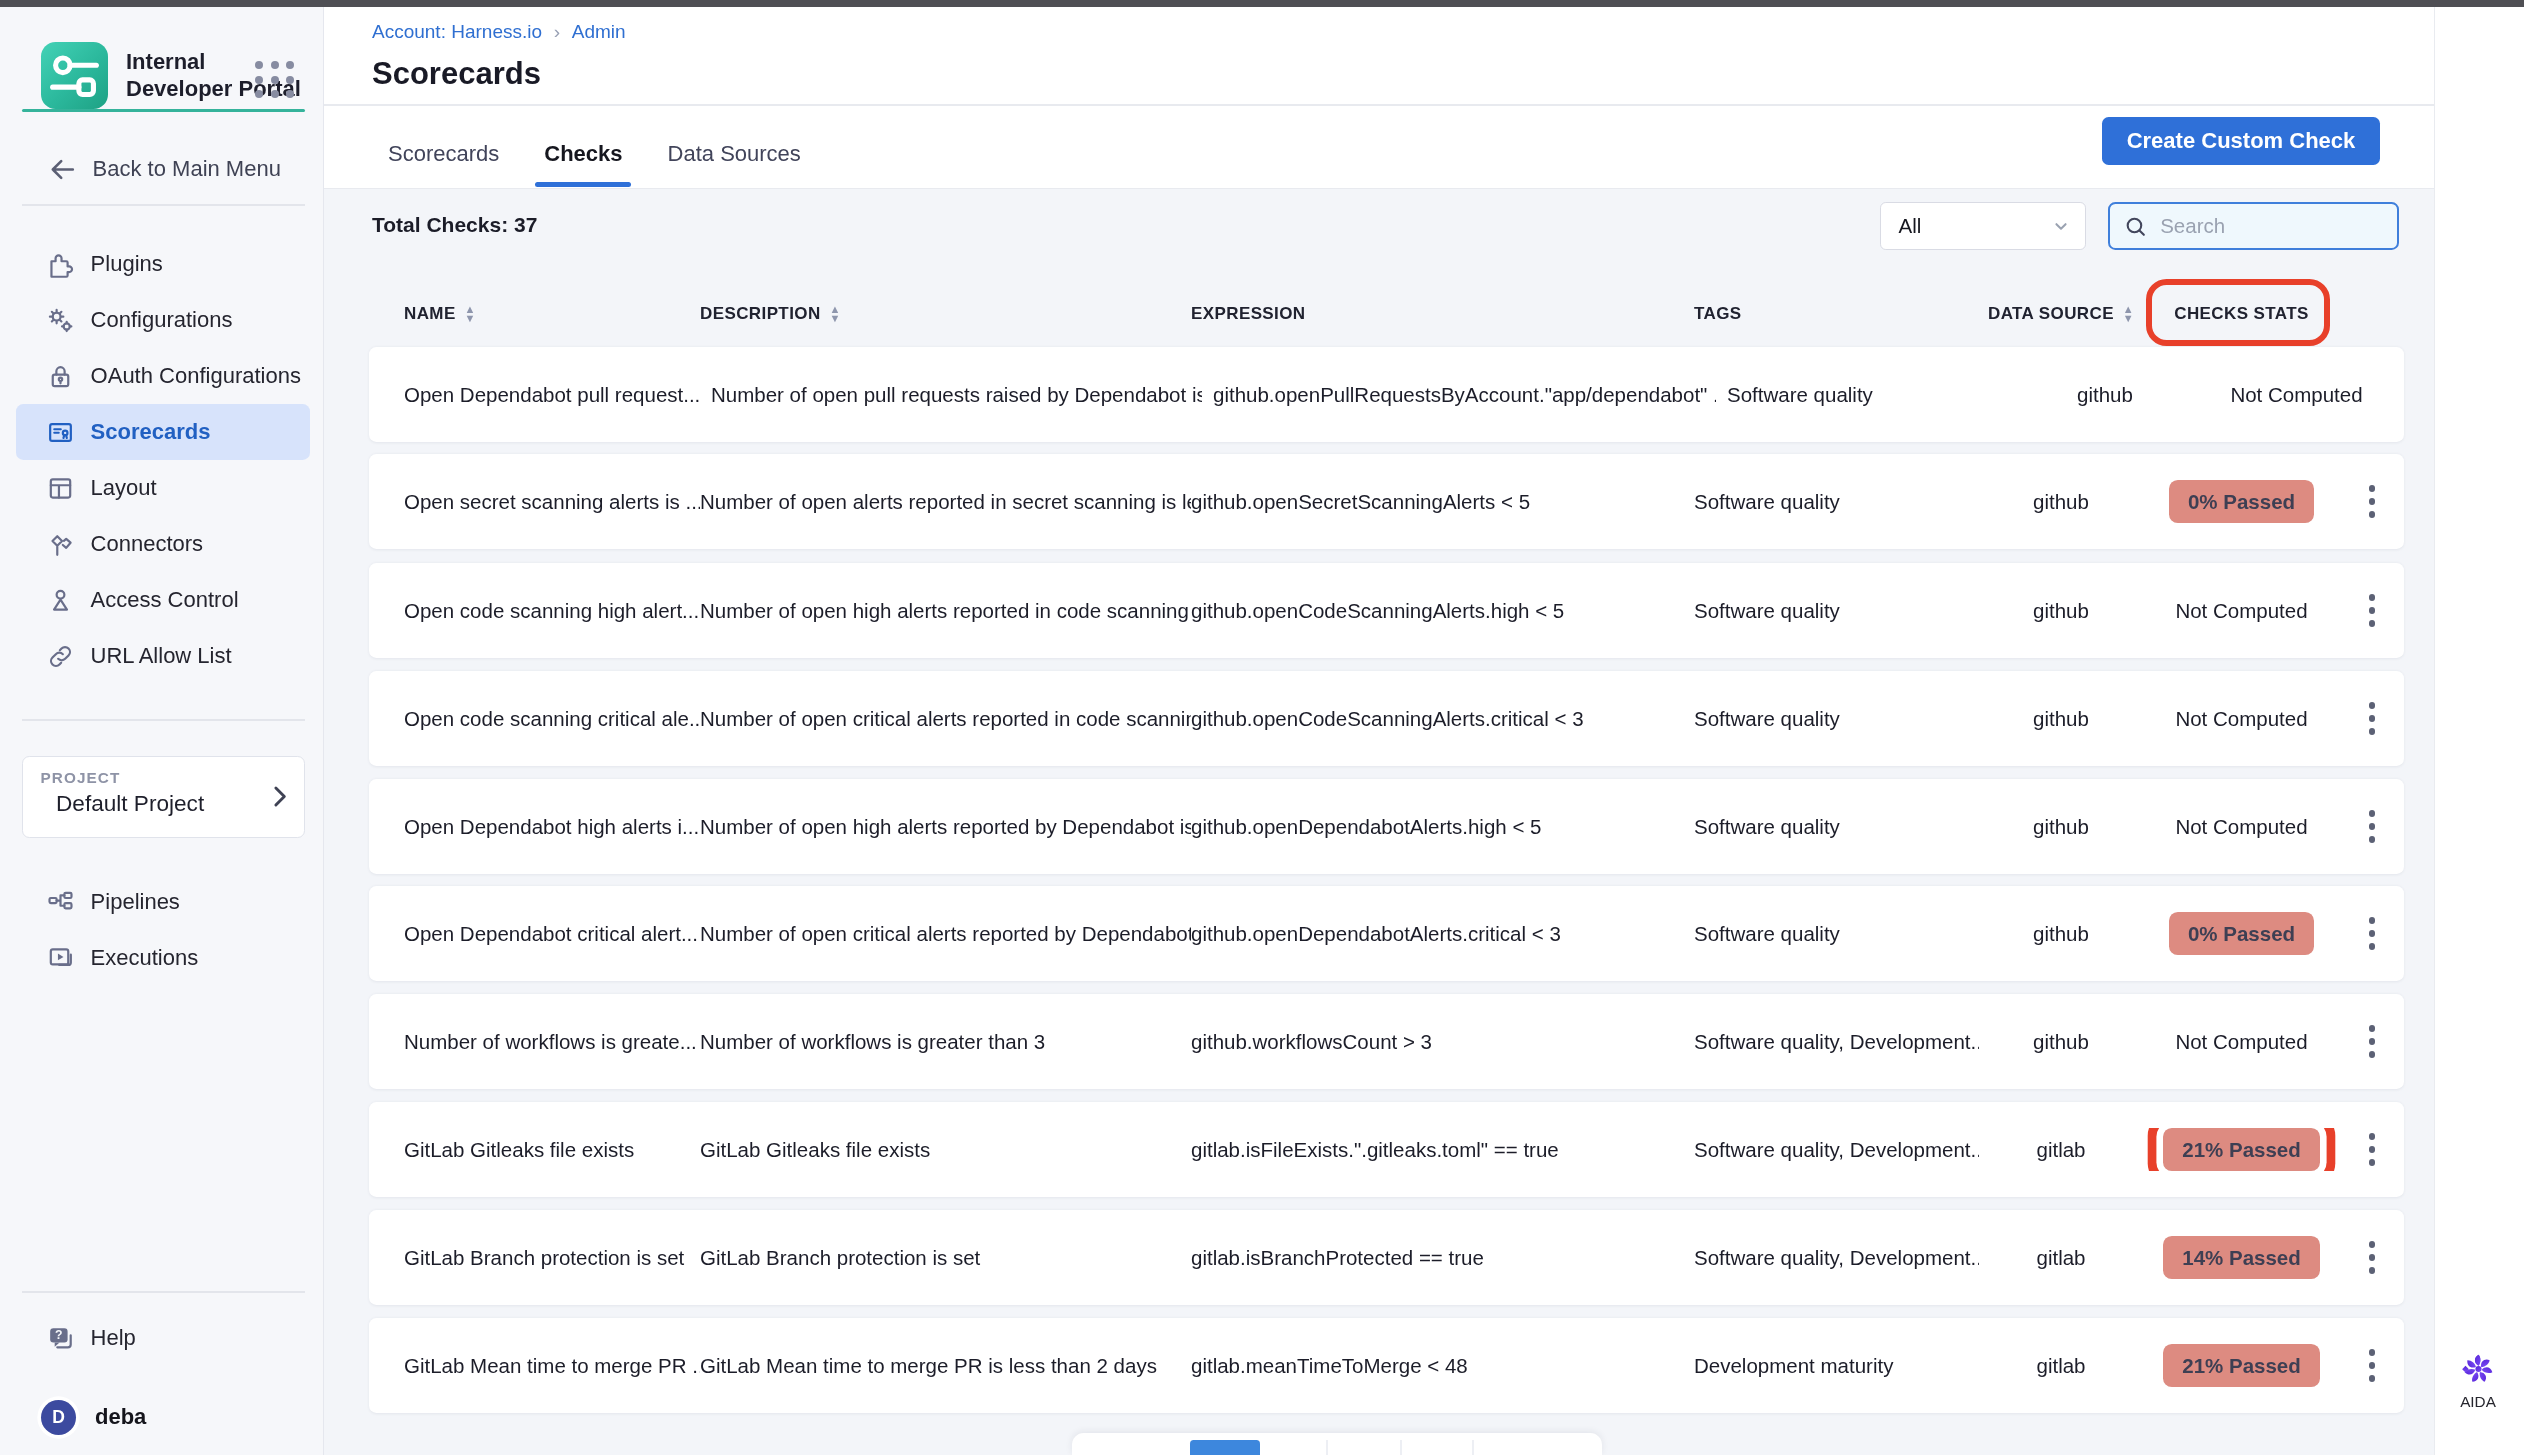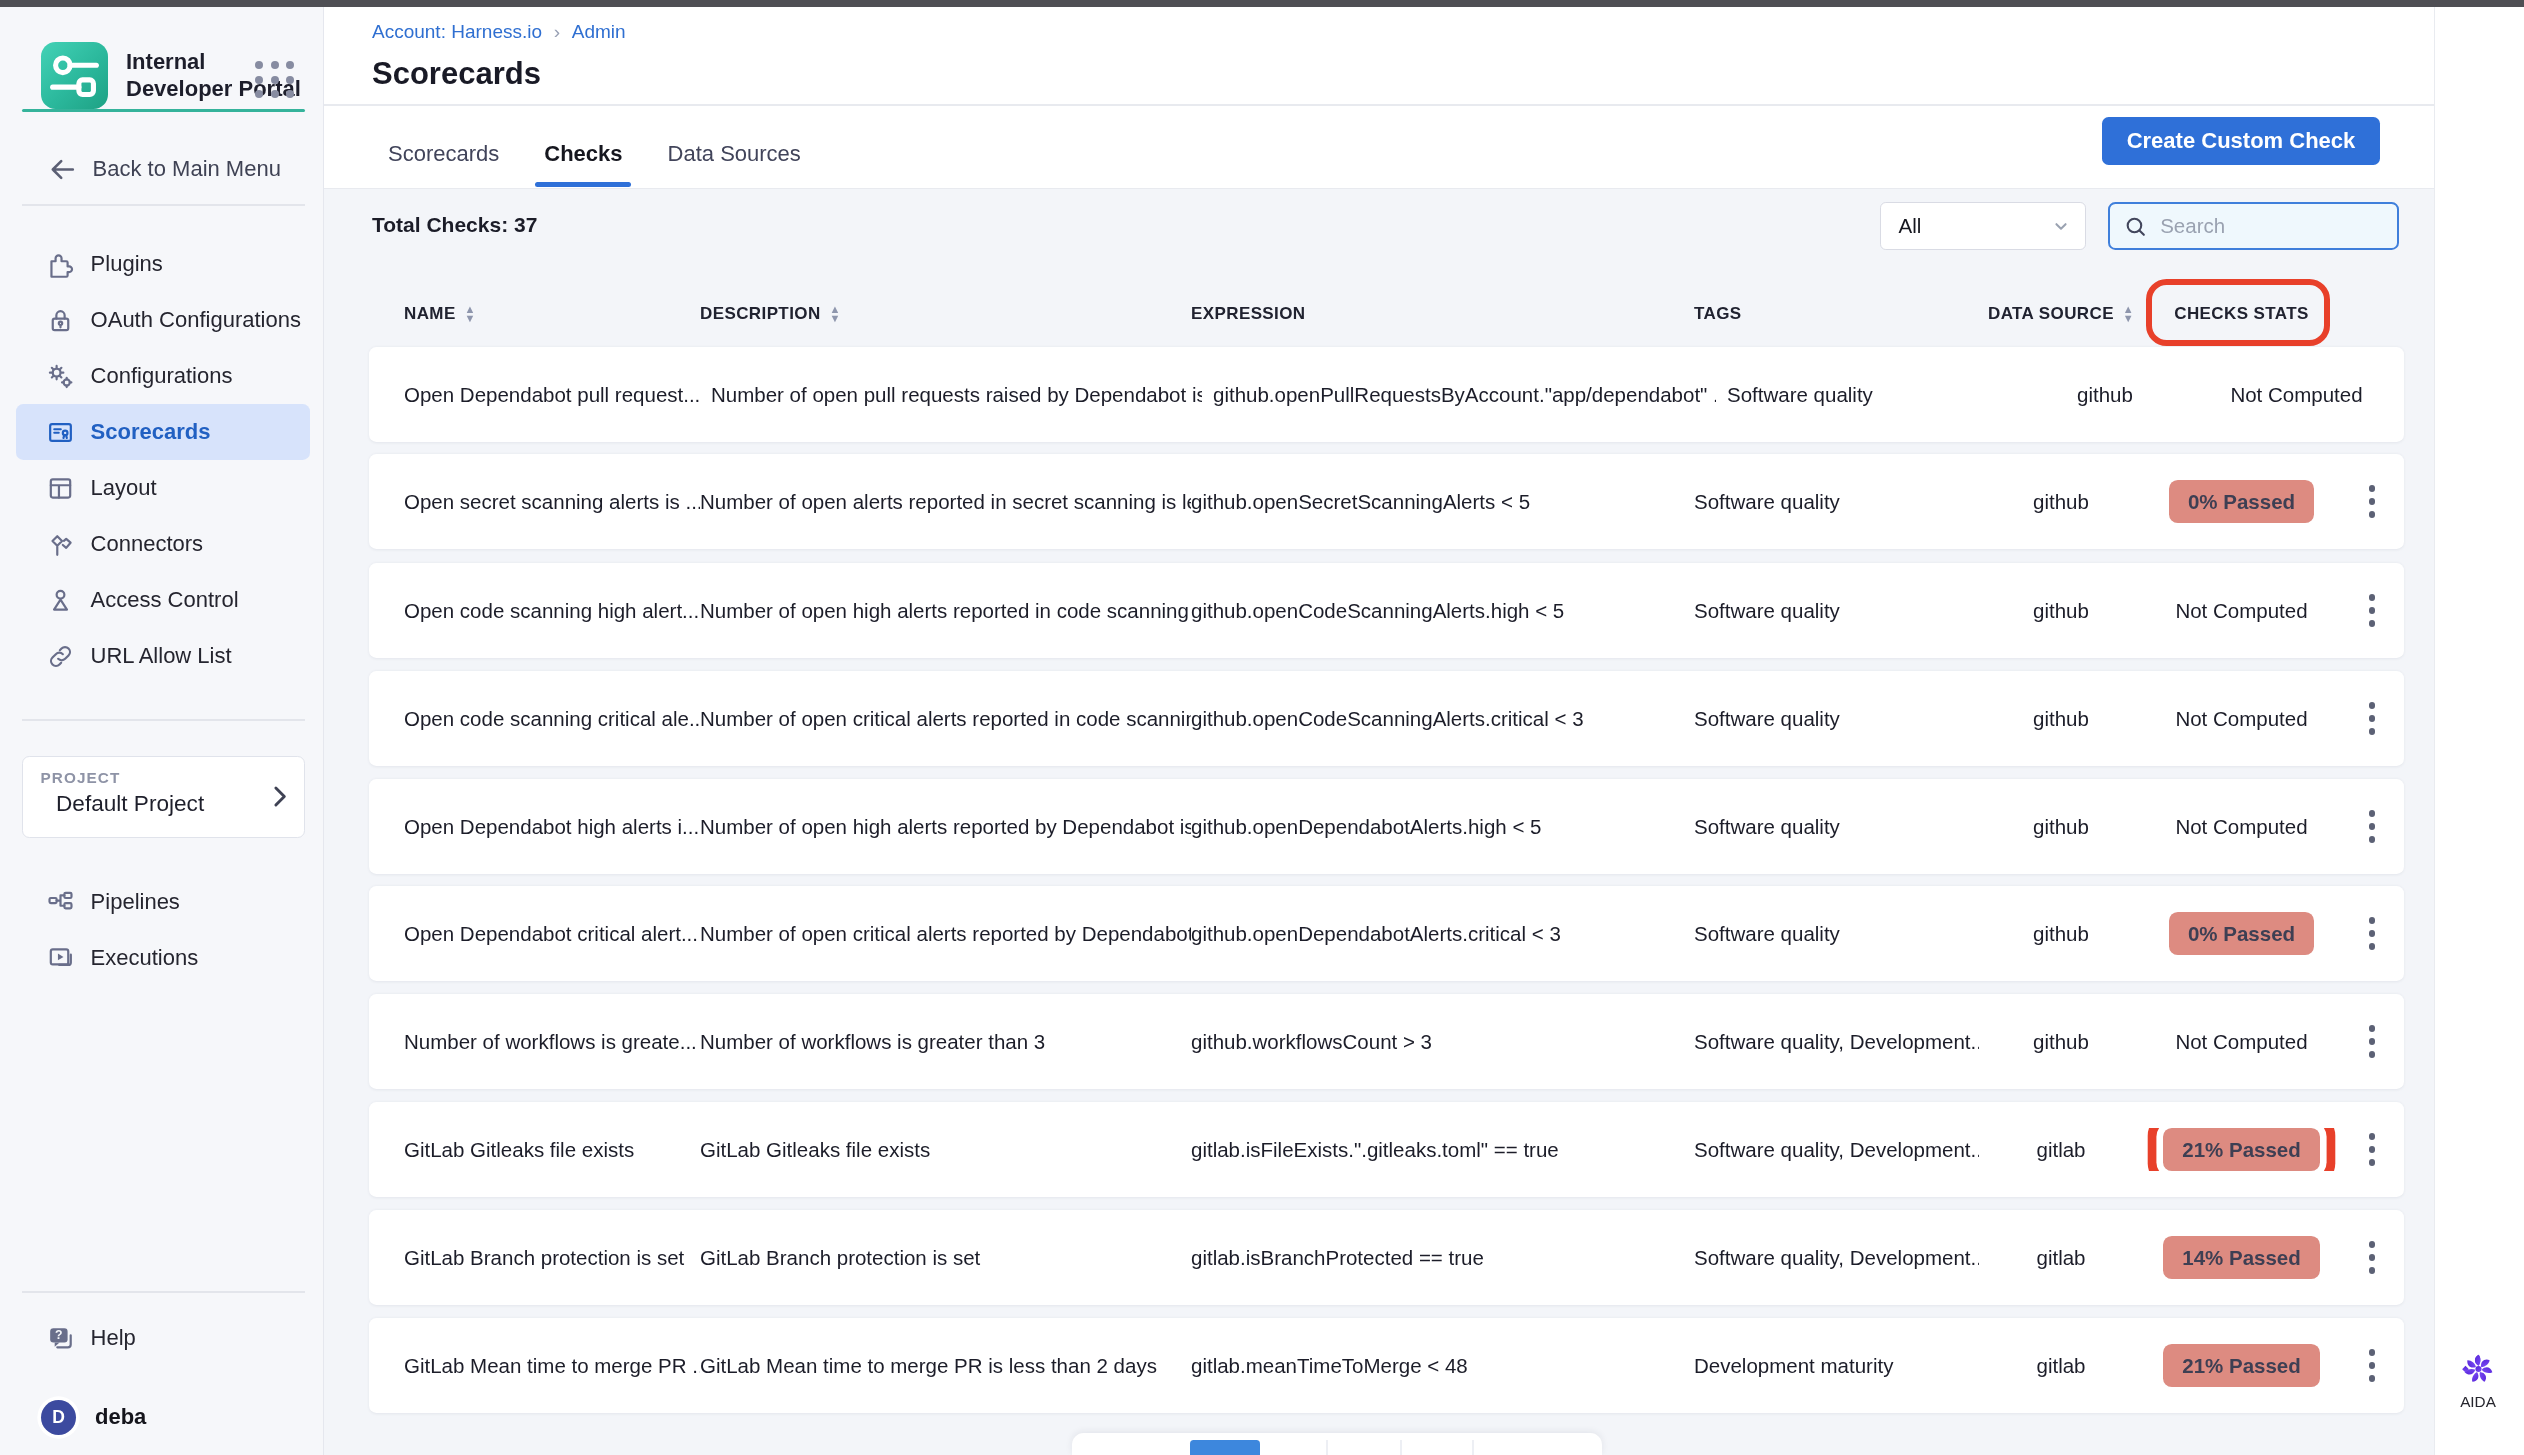--- a/index.html
+++ b/index.html
@@ -139,35 +139,35 @@
 
     <div class="nav" style="top:229px" id="nav-primary">
         <div class="nav-item">
           <span class="nav-ico"><svg viewBox="0 0 24 24">
               <path d="M5 9.5h3.2V7.2a2.3 2.3 0 1 1 4.6 0v2.3h3.7a1 1 0 0 1 1 1v3h1.2a2.2 2.2 0 1 1 0 4.4h-1.2v2.6a1 1 0 0 1-1 1H5z"></path>
             </svg></span>
           <span class="nav-label">Plugins</span>
         </div>
         <div class="nav-item">
           <span class="nav-ico"><svg viewBox="0 0 24 24">
+              <circle cx="9" cy="9" r="3"></circle>
+              <path d="M9 3.8v1.9M9 12.3v1.9M3.8 9h1.9M12.3 9h1.9M5.3 5.3l1.3 1.3M11.4 11.4l1.3 1.3M12.7 5.3l-1.3 1.3M6.6 11.4 5.3 12.7"></path>
+              <circle cx="16.8" cy="16.6" r="2.4"></circle>
+              <path d="M16.8 13v1.2M16.8 19v1.2M13.2 16.6h1.2M19.2 16.6h1.2"></path>
+            </svg></span>
+          <span class="nav-label">Configurations</span>
+        </div>
+        <div class="nav-item">
+          <span class="nav-ico"><svg viewBox="0 0 24 24">
               <rect x="6" y="10.5" width="12" height="9" rx="1.5"></rect>
               <path d="M8.8 10.5V8a3.2 3.2 0 0 1 6.4 0v2.5"></path>
               <circle cx="12" cy="14.2" r="1.3"></circle>
               <path d="M12 15.5v1.8"></path>
             </svg></span>
           <span class="nav-label">OAuth Configurations</span>
-        </div>
-        <div class="nav-item">
-          <span class="nav-ico"><svg viewBox="0 0 24 24">
-              <circle cx="9" cy="9" r="3"></circle>
-              <path d="M9 3.8v1.9M9 12.3v1.9M3.8 9h1.9M12.3 9h1.9M5.3 5.3l1.3 1.3M11.4 11.4l1.3 1.3M12.7 5.3l-1.3 1.3M6.6 11.4 5.3 12.7"></path>
-              <circle cx="16.8" cy="16.6" r="2.4"></circle>
-              <path d="M16.8 13v1.2M16.8 19v1.2M13.2 16.6h1.2M19.2 16.6h1.2"></path>
-            </svg></span>
-          <span class="nav-label">Configurations</span>
         </div>
         <div class="nav-item active">
           <span class="nav-ico"><svg viewBox="0 0 24 24">
               <rect x="4" y="5.5" width="16" height="13" rx="1.5"></rect>
               <path d="M7.2 9.5h5M7.2 12.2h3.4"></path>
               <circle cx="15.6" cy="12.3" r="1.8"></circle>
               <path d="M14.9 13.9l-.6 2.3M16.3 13.9l.6 2.3"></path>
             </svg></span>
           <span class="nav-label">Scorecards</span>
         </div>

